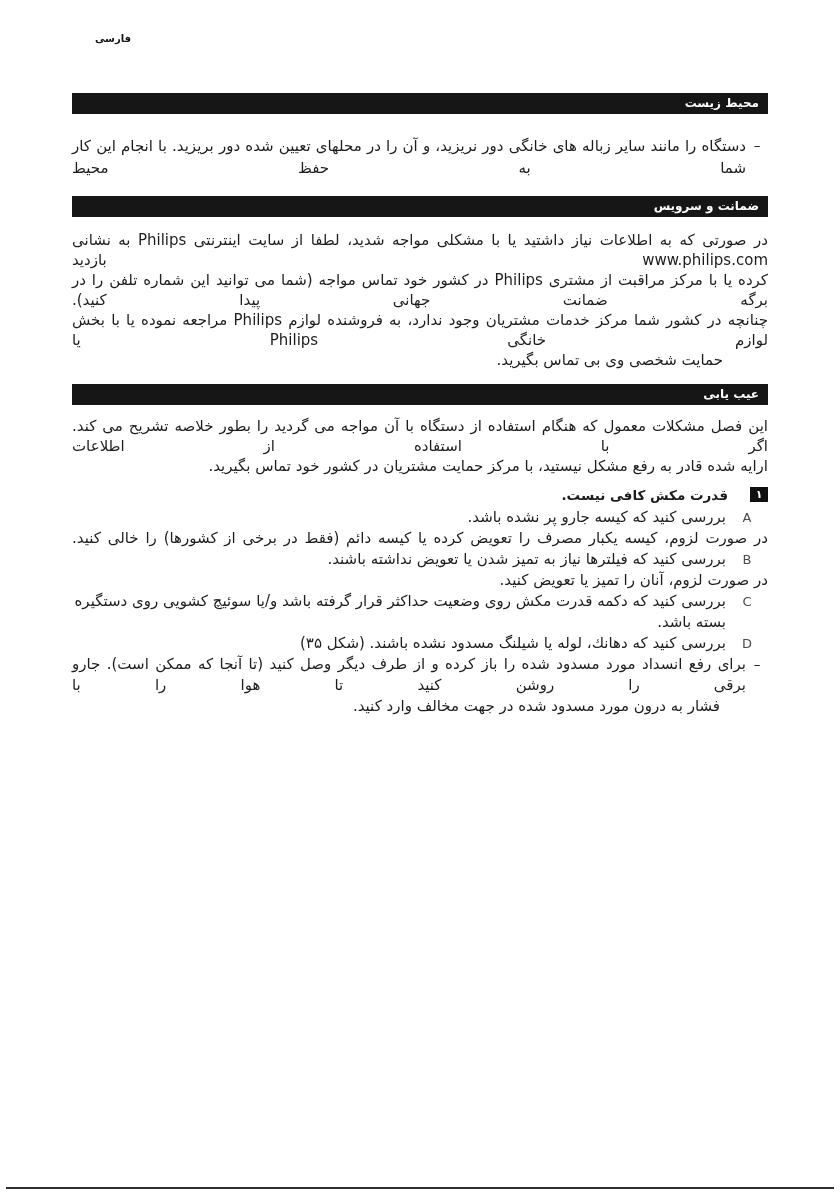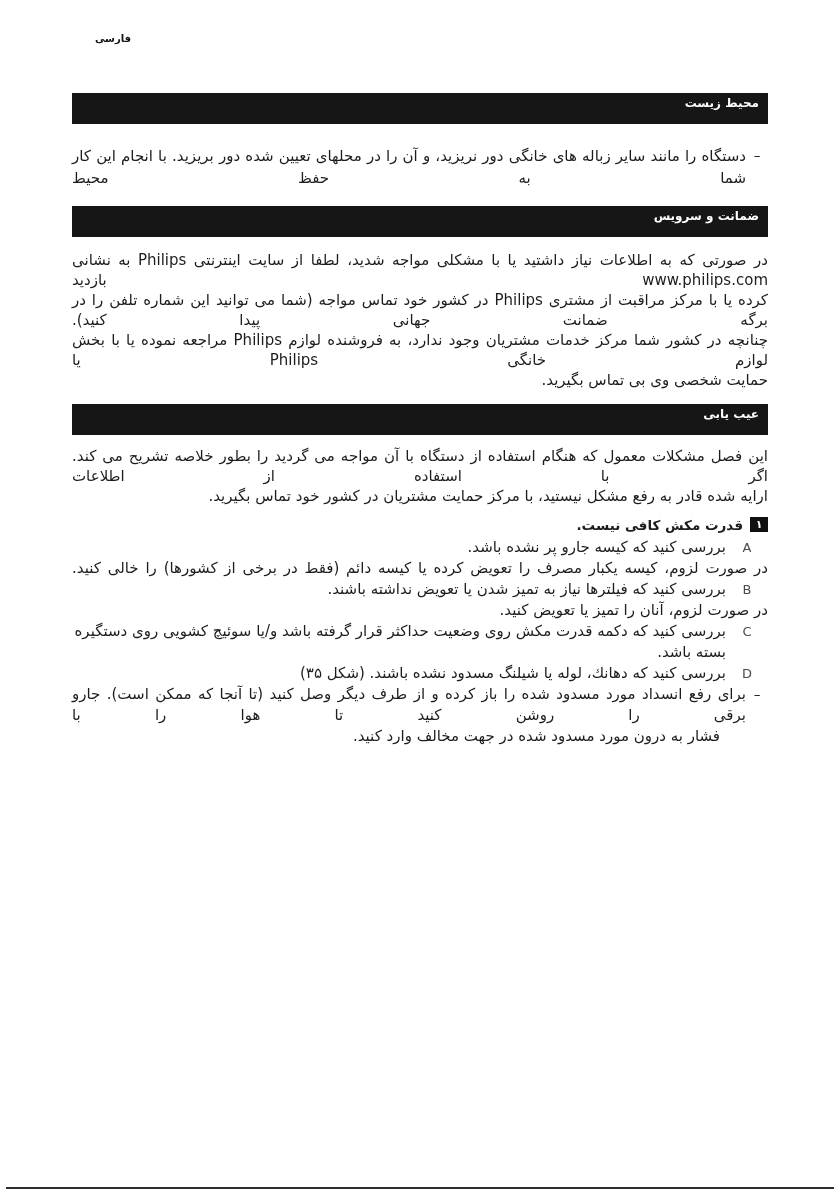--- a/index.html
+++ b/index.html
@@ -7,48 +7,48 @@
     width:840px;height:1192px;background:#ffffff;position:relative;overflow:hidden;
     font-family:"DejaVu Sans",sans-serif;color:#1d1d1d;
   }
   .page{position:absolute;inset:0;}
   .lang-label{
     position:absolute;top:33px;left:95px;font-size:10px;font-weight:bold;
     direction:rtl;color:#111;
   }
   .content{position:absolute;top:93px;right:72px;left:72px;direction:rtl;}
   .bar{
-    background:#161616;color:#ffffff;height:31px;line-height:21px;
+    background:#161616;color:#ffffff;height:21px;line-height:21px;
     font-size:12px;font-weight:bold;padding:0 9px;box-sizing:border-box;
   }
   .bar.m1{margin-top:17px;}
   .bar.m2{margin-top:14px;}
   .line{font-size:15px;line-height:20px;}
   .lh22 .line{line-height:22px;}
   .lh21 .line{line-height:21px;}
   .stretch{text-align:justify;text-align-last:justify;}
   .right{text-align:right;}
-  .indent-r-45{}
+  .indent-r-45{margin-right:45px;}
   .indent-r-120{margin-right:48px;}
   .para{margin-top:13px;}
   .para.first{margin-top:21px;}
   .para.intro{margin-top:11px;}
   .row{display:flex;align-items:flex-start;}
   .marker-letter{
     flex:0 0 42px;text-align:center;color:#4a4a4a;font-size:13px;line-height:21px;
     font-family:"DejaVu Sans",sans-serif;
   }
   .marker-dash{flex:0 0 22px;text-align:center;color:#2c2c2c;font-size:13.5px;line-height:21px;}
   .row .text{flex:1;min-width:0;}
   .prob-head{display:flex;align-items:center;margin-top:9px;height:19px;}
   .prob-badge{
     width:18px;height:15px;background:#101010;color:#fff;font-size:11px;line-height:15px;
     text-align:center;font-weight:bold;flex:0 0 18px;
   }
-  .prob-title{font-size:13.5px;font-weight:bold;margin-right:7px;}
+  .prob-title{font-size:13.5px;font-weight:bold;margin-right:22px;}
   .checks{margin-top:3px;}
   .tip{margin-top:0;}
   .bottom-rule{position:absolute;left:6px;right:6px;bottom:3px;height:2px;background:#2e2e2e;}
 </style>
 </head>
 <body>
 
 <div class="page">
 
   <div class="lang-label">فارسی</div>

